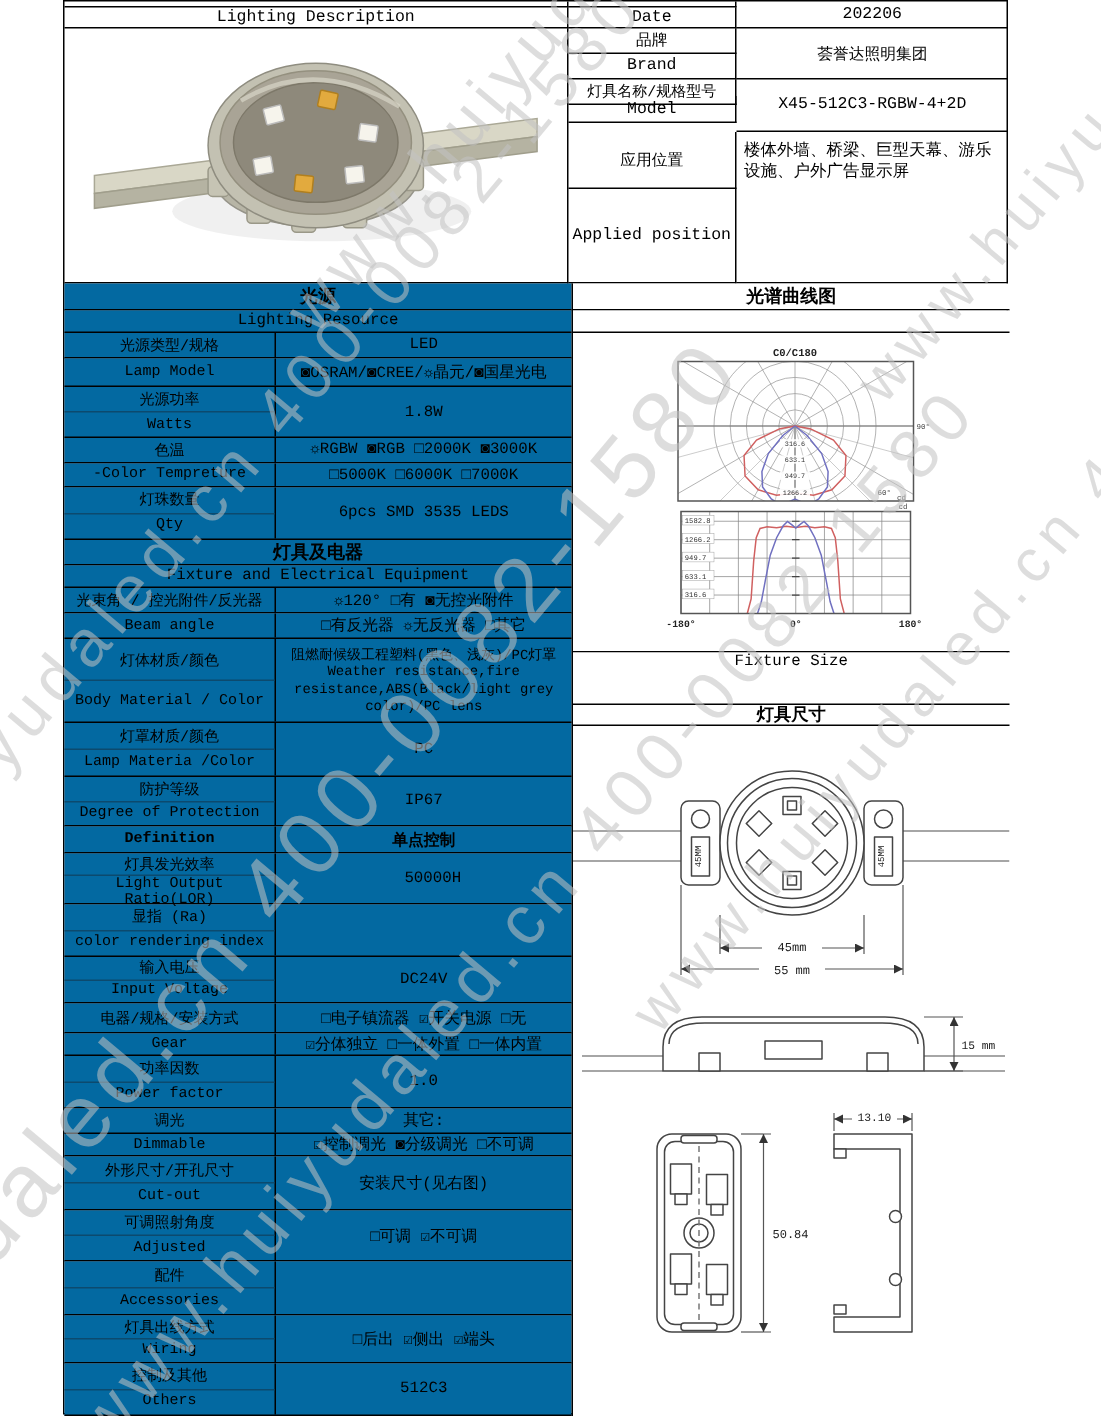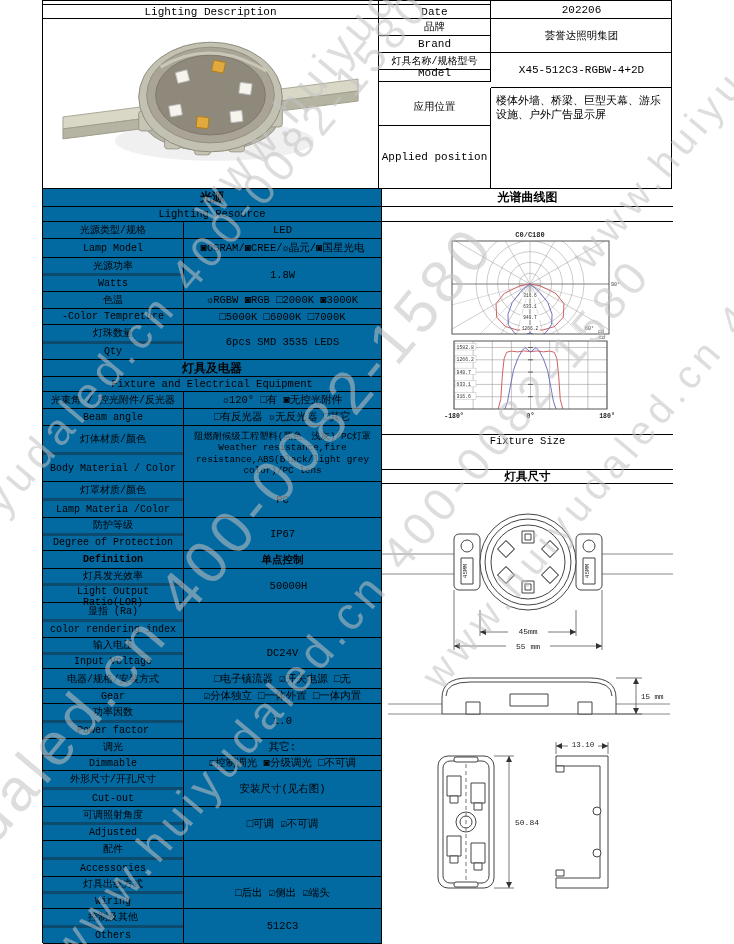--- a/index.html
+++ b/index.html
@@ -11,21 +11,21 @@
   .bb{border-bottom:1px solid #000;}
   .topleft{align-items:flex-start;justify-content:flex-start;text-align:left;padding:6px 5px 0 5px;line-height:14px;font-size:11px;}
   #spec-rows{position:absolute;left:0;top:188px;width:338px;}
   .srow{display:flex;border-bottom:1px solid #000;box-sizing:border-box;background:#0369a1;}
   .seccell{flex:1;display:flex;align-items:center;justify-content:center;font-size:10.5px;}
   .seccell.b{font-weight:bold;font-size:12px;}
   .lcell{width:141px;border-right:1px solid #000;display:flex;align-items:center;justify-content:center;
          font-size:10px;text-align:center;box-sizing:border-box;padding:0 1px;}
   .lcol{width:141px;border-right:1px solid #000;display:flex;flex-direction:column;box-sizing:border-box;}
   .lhalf{flex:1;display:flex;align-items:center;justify-content:center;font-size:10px;text-align:center;padding:0 1px;}
-  .lhalf.t{border-bottom:3px solid #0c4a6e;box-sizing:border-box;}
+  .lhalf.t{border-bottom:1px solid #0c4a6e;box-sizing:border-box;}
   .vcell{flex:1;display:flex;align-items:center;justify-content:center;font-size:10.5px;text-align:center;
          padding:0 3px;box-sizing:border-box;}
   .vcell.sm{font-size:9.3px;line-height:11.5px;}
   .rightcol{position:absolute;left:338px;top:188px;width:292px;height:755px;border-left:1px solid #000;box-sizing:border-box;}
   .rrow{box-sizing:border-box;border-bottom:1px solid #000;display:flex;align-items:center;justify-content:center;background:#fff;}
   .rrow.b{font-weight:bold;font-size:12px;}
   .rrow.topalign{align-items:flex-start;font-size:10.5px;}
   .wm{position:absolute;transform:rotate(-50deg);transform-origin:0 50%;color:#c3c3c3;opacity:.55;
       letter-spacing:6px;white-space:nowrap;z-index:6;pointer-events:none;font-family:"Liberation Sans",sans-serif;}
   svg text{font-family:"Liberation Mono","DejaVu Sans Mono",monospace;}

